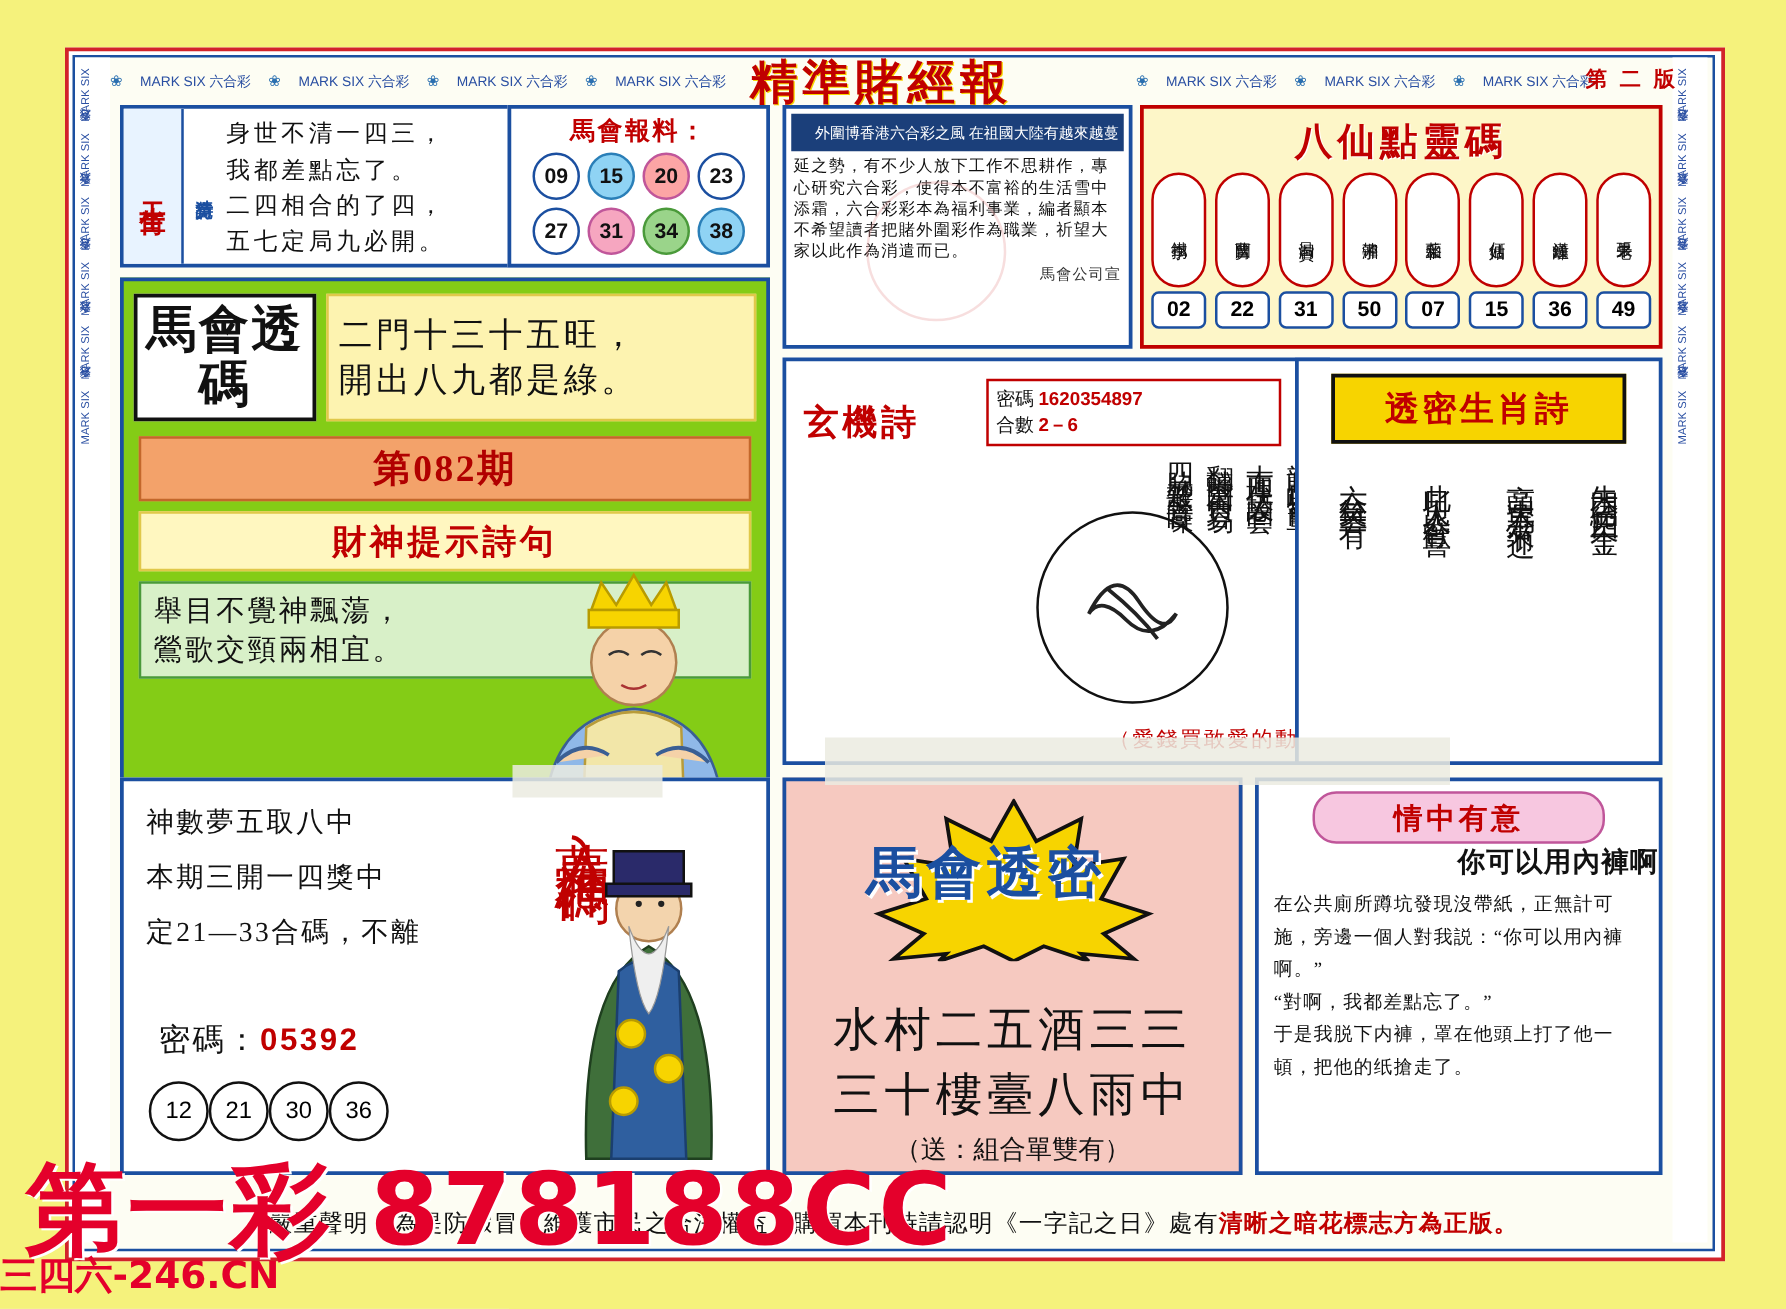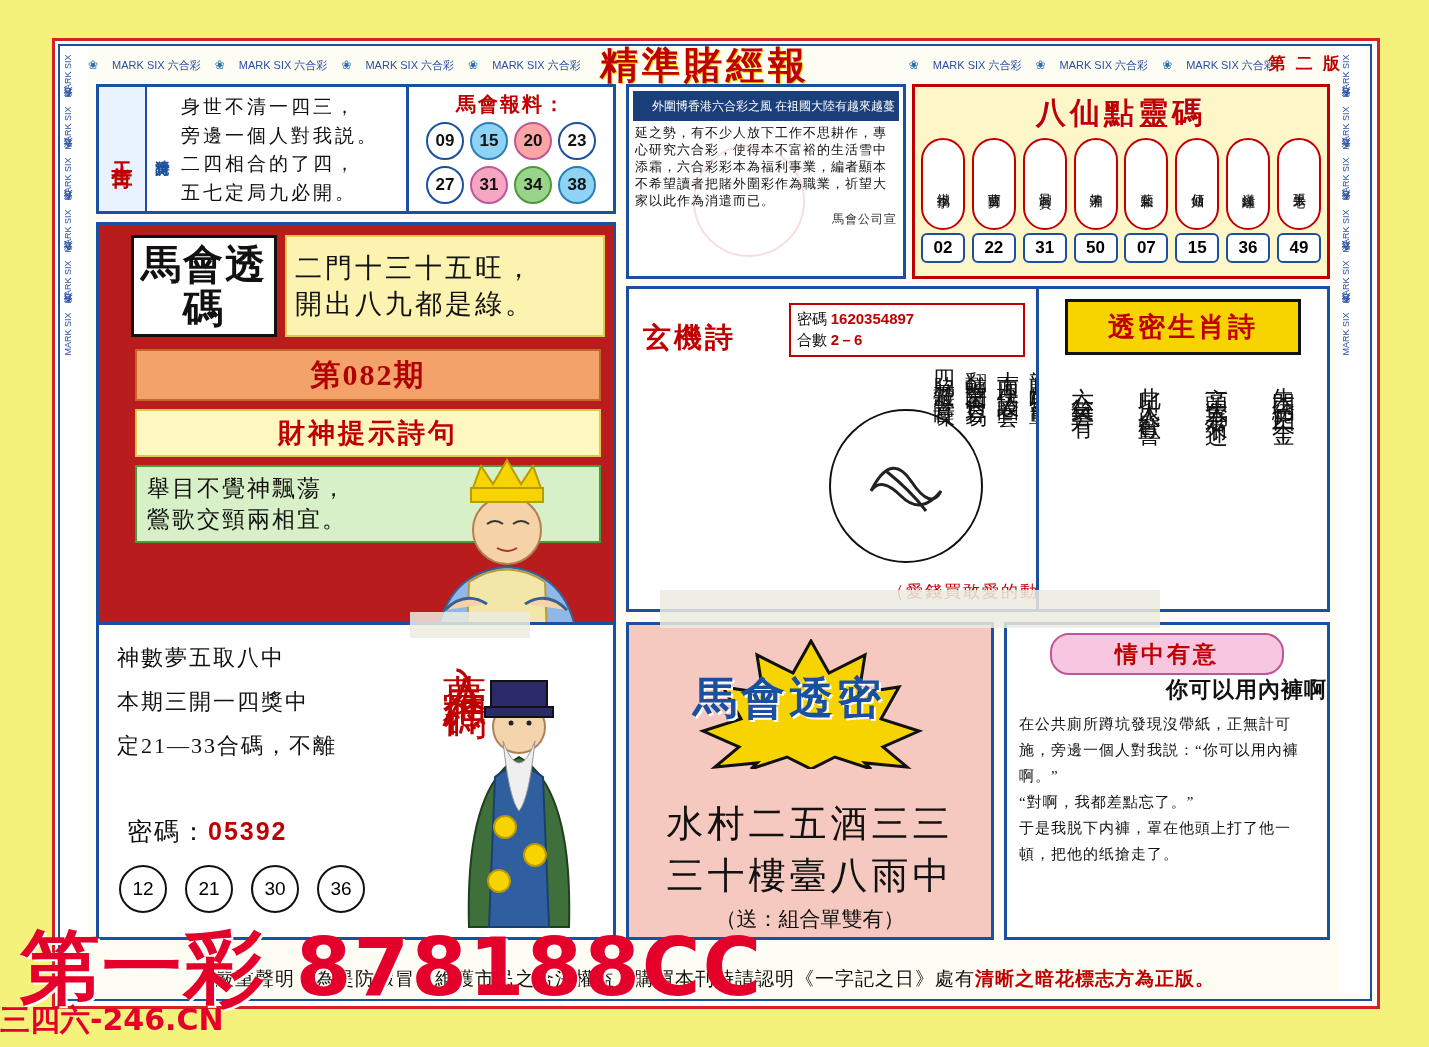--- a/index.html
+++ b/index.html
@@ -45,21 +45,21 @@
   
   #b-baxian{left:912px;top:84px;width:418px;height:195px;border:3px solid #c00000;background:#fdf6c8;}
   #b-baxian .hd{text-align:center;font-size:30px;font-weight:bold;color:#c00000;letter-spacing:4px;padding-top:6px;text-shadow:1px 1px 0 #fff;}
   #b-baxian .row{display:flex;justify-content:space-between;padding:4px 6px 0;}
   #b-baxian .cell{width:44px;text-align:center;}
   #b-baxian .name{height:88px;border:2px solid #c00000;border-radius:22px;background:#fff;display:flex;align-items:center;justify-content:center;margin-bottom:3px;}
   #b-baxian .name span{writing-mode:vertical-rl;font-size:13px;color:#111;letter-spacing:1px;}
   #b-baxian .num{height:26px;border:2px solid #1b4fa0;border-radius:6px;background:#fff;font-size:17px;font-weight:bold;display:flex;align-items:center;justify-content:center;font-family:"Liberation Sans",sans-serif;}
 
   
-  #b-matouma{left:96px;top:222px;width:520px;height:450px;border:3px solid #1b4fa0;background:#b91c1c;padding-left:24px;}
+  #b-matouma{left:96px;top:222px;width:520px;height:450px;border:3px solid #1b4fa0;background:#84cc16;}
   .mt-head{display:flex;margin:10px 8px 0;}
   .mt-title{width:140px;height:96px;border:3px solid #111;background:#fff;display:flex;align-items:center;justify-content:center;}
   .mt-title span{font-size:40px;font-weight:bold;letter-spacing:2px;line-height:44px;text-align:center;color:#111;font-family:"DejaVu Serif",serif;}
   .mt-poem{flex:1;margin-left:8px;background:#fdf3b0;border:2px solid #e0c84a;display:flex;flex-direction:column;justify-content:center;padding:4px 8px;}
   .mt-poem div{font-size:27px;letter-spacing:3px;color:#111;}
   .mt-issue{margin:12px 12px 0;background:#f3a26a;border:2px solid #c3672b;height:48px;display:flex;align-items:center;justify-content:center;}
   .mt-issue span{font-size:30px;font-weight:bold;color:#b10000;letter-spacing:2px;}
   .mt-sub{margin:8px 12px 0;background:#fff7c0;border:2px solid #e0c84a;height:44px;display:flex;align-items:center;justify-content:center;}
   .mt-sub span{font-size:27px;font-weight:bold;color:#c00000;letter-spacing:3px;}
   .mt-green{margin:8px 12px 0;background:#d8f0c8;border:2px solid #4a9a3a;padding:6px 10px;}
@@ -83,21 +83,21 @@
   #b-toumi .hd span{font-size:27px;font-weight:bold;color:#c00000;letter-spacing:3px;}
   #b-toumi .poem{display:flex;justify-content:space-around;padding:14px 10px 0;}
   #b-toumi .poem span{writing-mode:vertical-rl;font-size:23px;letter-spacing:6px;color:#111;height:210px;}
 
   
   #b-shenshu{left:96px;top:622px;width:520px;height:318px;border:3px solid #1b4fa0;background:#ffffff;}
   #b-shenshu .lines{position:absolute;left:18px;top:18px;width:280px;}
   #b-shenshu .lines div{font-size:22px;color:#111;letter-spacing:2px;margin-bottom:14px;}
   #b-shenshu .mima{position:absolute;left:28px;top:190px;font-size:25px;color:#111;letter-spacing:2px;}
   #b-shenshu .mima b{color:#c00000;font-family:"Liberation Sans",sans-serif;font-weight:bold;}
-  #b-shenshu .balls{position:absolute;left:20px;top:240px;display:flex;gap:18px;}
+  #b-shenshu .balls{position:absolute;left:20px;top:240px;display:flex;gap:0;}
   #b-shenshu .ob{width:44px;height:44px;border:2px solid #111;border-radius:50%;display:flex;align-items:center;justify-content:center;font-size:19px;font-family:"Liberation Sans",sans-serif;}
   #b-shenshu .vtext{position:absolute;right:118px;top:6px;writing-mode:vertical-rl;font-size:44px;color:#c00000;letter-spacing:8px;font-family:"DejaVu Serif",serif;}
   #b-shenshu .figure{position:absolute;right:4px;bottom:0;width:180px;height:300px;}
 
   
   #b-toumi2{left:626px;top:622px;width:368px;height:318px;border:3px solid #1b4fa0;background:#f6c9c0;}
   #b-toumi2 .star{position:absolute;left:22px;top:14px;width:320px;height:130px;}
   #b-toumi2 .stitle{position:absolute;left:0;top:44px;width:320px;text-align:center;font-size:44px;font-weight:bold;color:#1b4fa0;letter-spacing:4px;text-shadow:2px 2px 0 #fff;font-family:"DejaVu Serif",serif;}
   #b-toumi2 .l1,#b-toumi2 .l2{position:absolute;width:100%;text-align:center;font-size:37px;color:#111;letter-spacing:4px;}
   #b-toumi2 .l1{top:174px;}
@@ -165,21 +165,21 @@
 
   <div class="box" id="b-zodiac">
     <div class="vlabel">
         <span>十二生肖</span>
       </div>
     <div class="vlabel2">
         <span>竟猜詩</span>
       </div>
     <div class="poem">
       <div>身世不清一四三，</div>
-      <div>旁邊一個人對我説。</div>
+      <div>我都差點忘了。</div>
       <div>二四相合的了四，</div>
       <div>五七定局九必開。</div>
     </div>
   </div>
 
   <div class="box" id="b-baoliao">
     <div class="hd">馬會報料：</div>
     <div class="balls">
       <div class="ball" style="background:#ffffff;border:2px solid #1b4fa0">09</div>
       <div class="ball" style="background:#8fd3f4;border:2px solid #2a7fb8">15</div>

